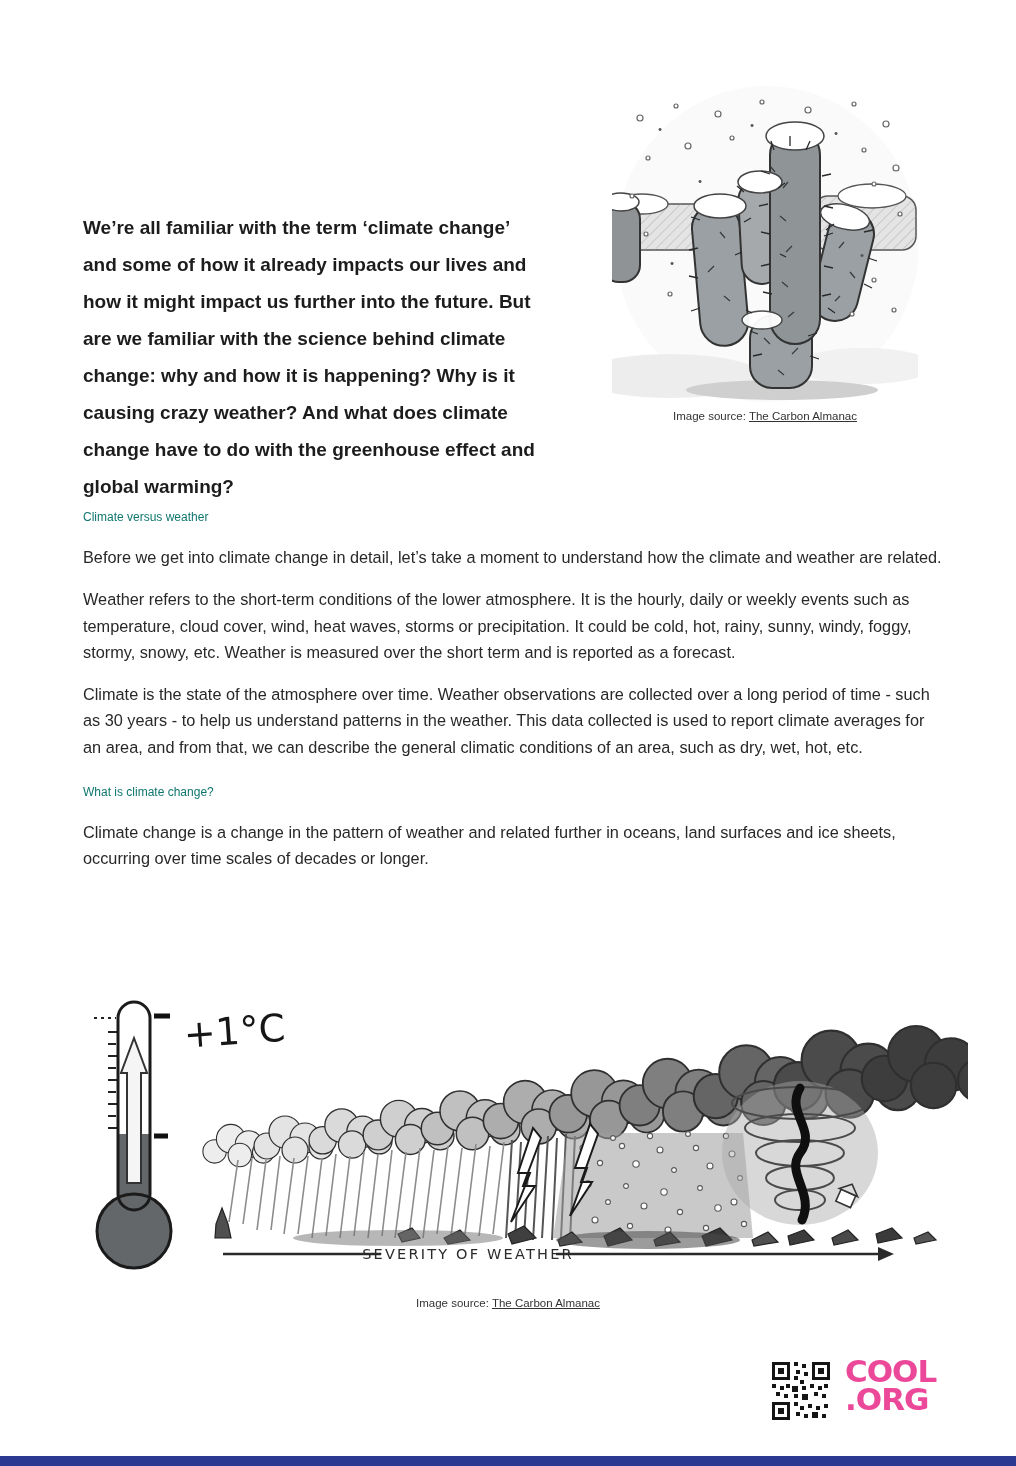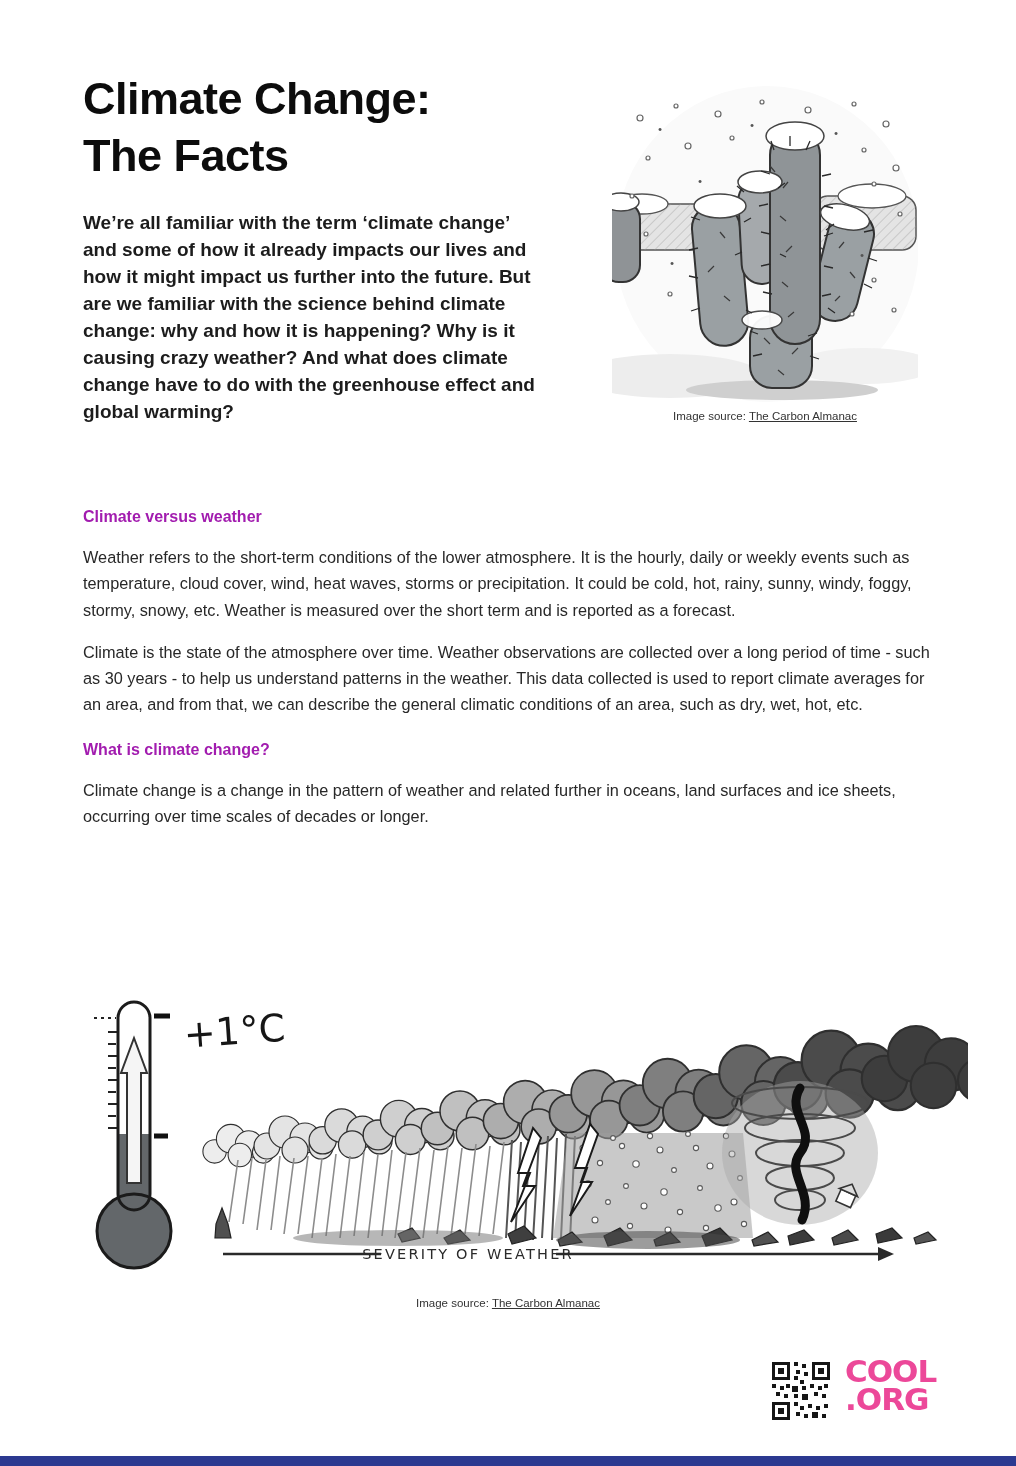--- a/index.html
+++ b/index.html
@@ -9,35 +9,35 @@
     font-family:"Liberation Sans", sans-serif; color:#222;
   }
   .doc-title {
     position:absolute; left:83px; top:70px; margin:0;
     font-size:45px; font-weight:800; line-height:57px; letter-spacing:-0.5px;
     color:#0c0c0c;
   }
   .doc-title span { display:block; }
   .intro {
     position:absolute; left:83px; top:209px; width:452px; margin:0;
-    font-size:19px; font-weight:700; line-height:27px; color:#1c1c1c;
+    font-size:19px; font-weight:700; line-height:37px; color:#1c1c1c;
   }
   .figure-cactus {
     position:absolute; left:612px; top:84px; width:306px;
   }
   .figure-cactus svg { display:block; }
   .fig-caption {
     text-align:center; font-size:11.5px; color:#333; margin-top:6px;
   }
   .cap-link { text-decoration:underline; color:inherit; cursor:pointer;margin-top:36px; }
   .main-text {
     position:absolute; left:83px; top:506px; width:862px;
   }
   .main-text h2 {
-    font-size:16px; font-weight:700; color:#a21caf; margin:0 0 16px 0; line-height:22px;
+    font-size:12px; font-weight:400; color:#0f766e; margin:0 0 16px 0; line-height:22px;
   }
   .main-text h2.h2-second { margin-top:21px; }
   .main-text p {
     font-size:16.3px; line-height:26.3px; color:#282828; margin:0 0 16px 0;
   }
   .figure-severity { position:absolute; left:88px; top:988px; width:880px; }
   .caption-severity {
     position:absolute; left:0; top:1297px; width:1016px; text-align:center;
     font-size:11.5px; color:#333;
   }
@@ -48,24 +48,20 @@
     font-size:31px; line-height:28px; letter-spacing:-1px; color:#ec4899;
   }
   .footer-bar { position:absolute; left:0; bottom:0; width:1016px; height:10px; }
   .footer-bar svg { display:block; }
 </style>
 </head>
 <body>
 
 <div class="page">
 
-  <h1 class="doc-title">
-    <span>Climate Change:</span>
-    <span>The Facts</span>
-  </h1>
 
   <p class="intro">We’re all familiar with the term ‘climate change’ and some of how it already impacts our lives and how it might impact us further into the future. But are we familiar with the science behind climate change: why and how it is happening? Why is it causing crazy weather? And what does climate change have to do with the greenhouse effect and global warming?</p>
 
   <figure class="figure-cactus" style="margin:0">
     <svg width="306" height="320" viewBox="0 0 306 320">
       <ellipse cx="155" cy="160" rx="152" ry="158" fill="#fafafa"></ellipse>
       <ellipse cx="58" cy="292" rx="92" ry="22" fill="#ededed"></ellipse>
       <ellipse cx="252" cy="282" rx="70" ry="18" fill="#f1f1f1"></ellipse>
       <defs>
         <pattern id="hatch" width="7" height="7" patternTransform="rotate(45)" patternUnits="userSpaceOnUse">
@@ -130,20 +126,21 @@
       </g>
       <path fill="#555" d="M48,44 a1.5,1.5 0 1,0 0.1,0 M140,40 a1.5,1.5 0 1,0 0.1,0 M224,48 a1.5,1.5 0 1,0 0.1,0 M88,96 a1.5,1.5 0 1,0 0.1,0 M250,170 a1.5,1.5 0 1,0 0.1,0 M60,178 a1.5,1.5 0 1,0 0.1,0"></path>
     </svg>
     <figcaption class="fig-caption">
       <span>Image source: </span><a class="cap-link">The Carbon Almanac</a>
     </figcaption>
   </figure>
 
   <div class="main-text">
     <h2>Climate versus weather</h2>
+    <p>Before we get into climate change in detail, let’s take a moment to understand how the climate and weather are related.</p>
     <p>Weather refers to the short-term conditions of the lower atmosphere. It is the hourly, daily or weekly events such as temperature, cloud cover, wind, heat waves, storms or precipitation. It could be cold, hot, rainy, sunny, windy, foggy, stormy, snowy, etc. Weather is measured over the short term and is reported as a forecast.</p>
     <p>Climate is the state of the atmosphere over time. Weather observations are collected over a long period of time - such as 30 years - to help us understand patterns in the weather. This data collected is used to report climate averages for an area, and from that, we can describe the general climatic conditions of an area, such as dry, wet, hot, etc.</p>
     <h2 class="h2-second">What is climate change?</h2>
     <p>Climate change is a change in the pattern of weather and related further in oceans, land surfaces and ice sheets, occurring over time scales of decades or longer.</p>
   </div>
 
   <figure class="figure-severity" style="margin:0">
     <svg width="880" height="290" viewBox="0 0 880 290">
 
       <g>

